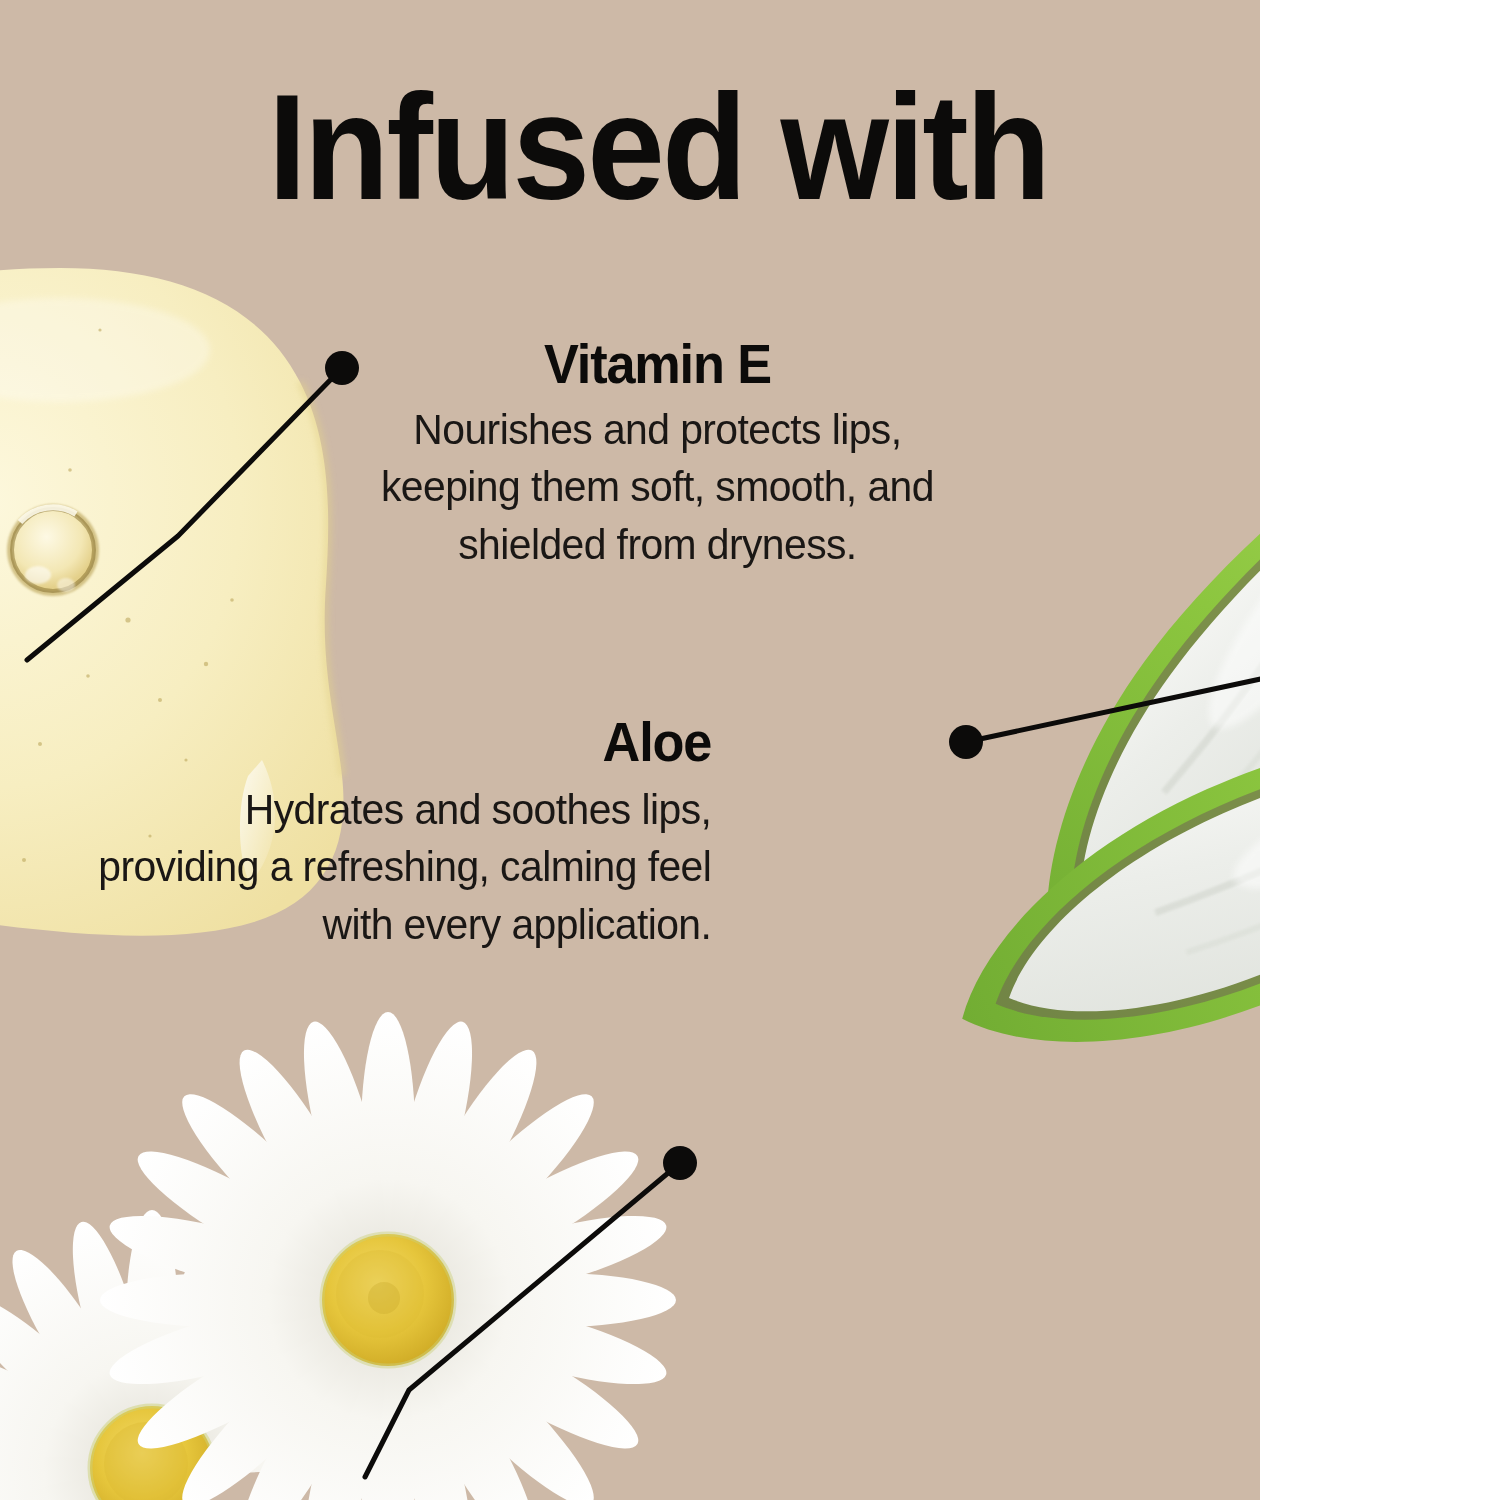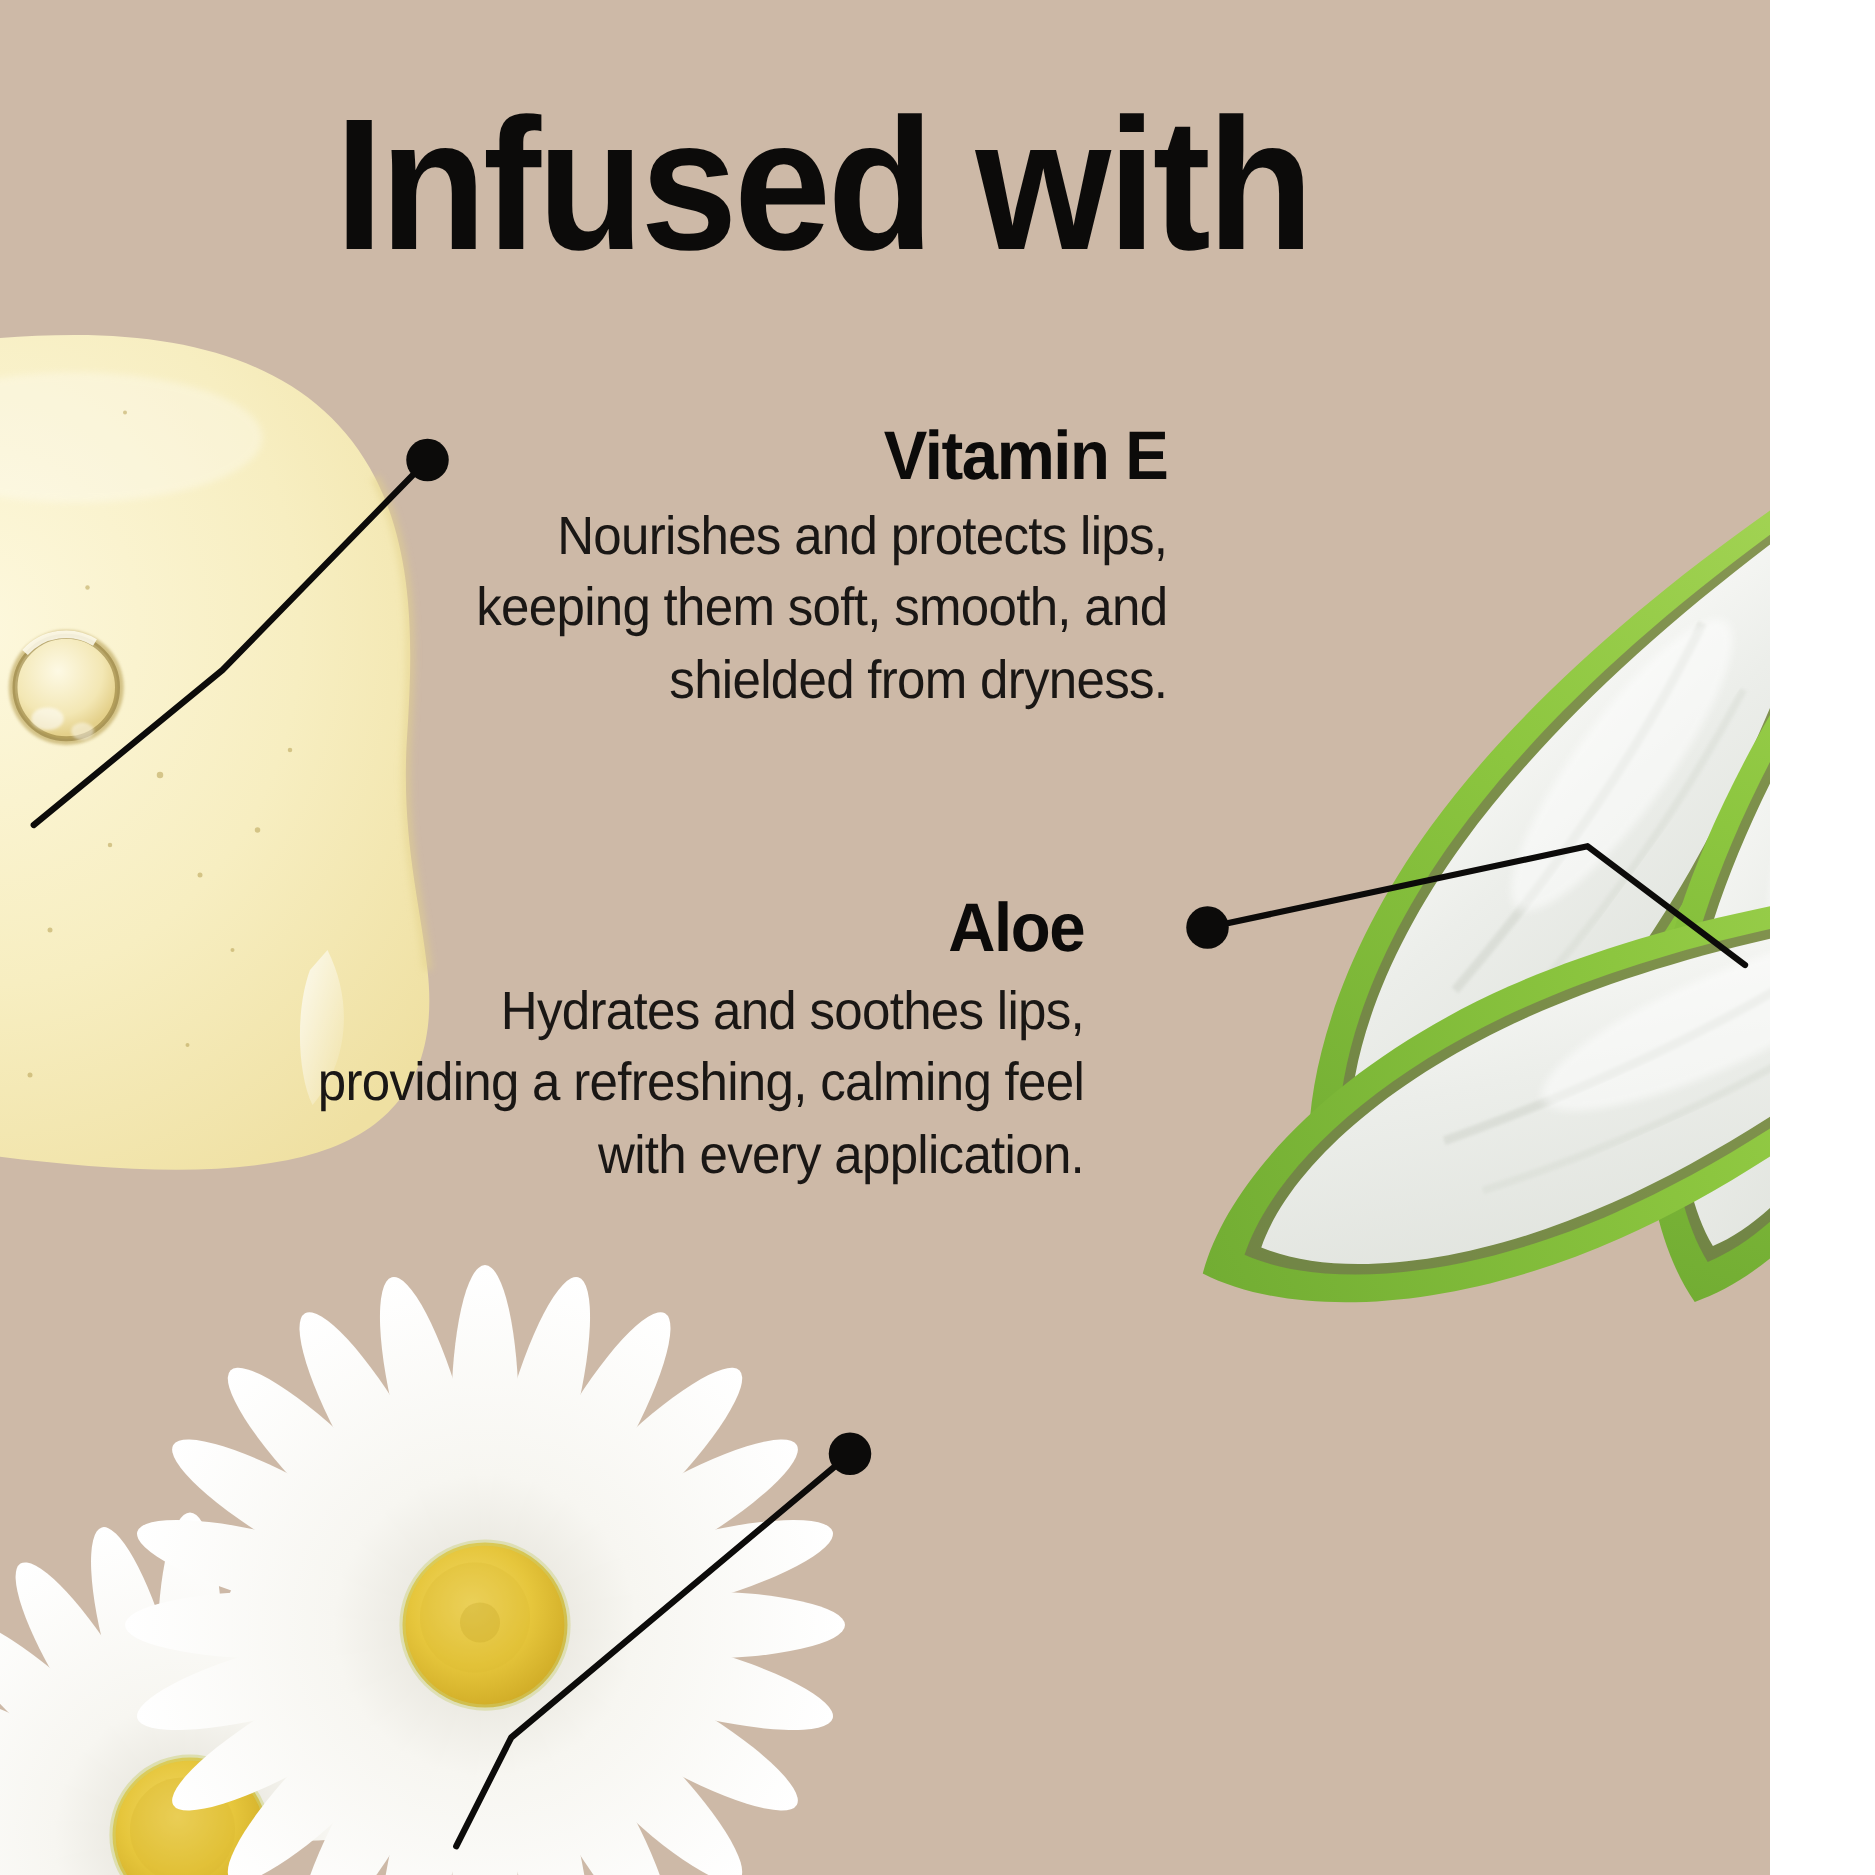--- a/index.html
+++ b/index.html
@@ -2,21 +2,21 @@
 <html><head>
 <meta charset="utf-8">
 <style>
   html, body {
     margin: 0;
     padding: 0;
     background: #ffffff;
   }
   #stage {
     position: relative;
-    width: 1416px;
+    width: 1260px;
     height: 1500px;
     overflow: hidden;
     background: #cdb9a7;
     font-family: "Liberation Sans", sans-serif;
     -webkit-font-smoothing: antialiased;
   }
 
   
   #art {
     position: absolute;
@@ -61,21 +61,21 @@
     color: #1a1715;
     font-size: 43px;
     line-height: 1.33;
     letter-spacing: -0.6px;
     transform: scaleX(0.95);
   }
   .heading, .body { transform-origin: left top; }
   .block.right .heading, .block.right .body { transform-origin: right top; }
 
   
-  #block-vitamin-e { left: 381px; top: 335px; text-align: right; }
+  #block-vitamin-e { left: 381px; top: 335px; text-align: center; }
   #block-vitamin-e .heading { margin-bottom: 8px; }
 
   
   #block-aloe { right: 549px; top: 713px; text-align: right; }
   #block-aloe .heading { margin-bottom: 10px; }
   #block-aloe .body { white-space: nowrap; }
 
   
   #block-chamomille { left: 709px; top: 1130px; text-align: left; }
   #block-chamomille .heading { margin-bottom: 6px; }

